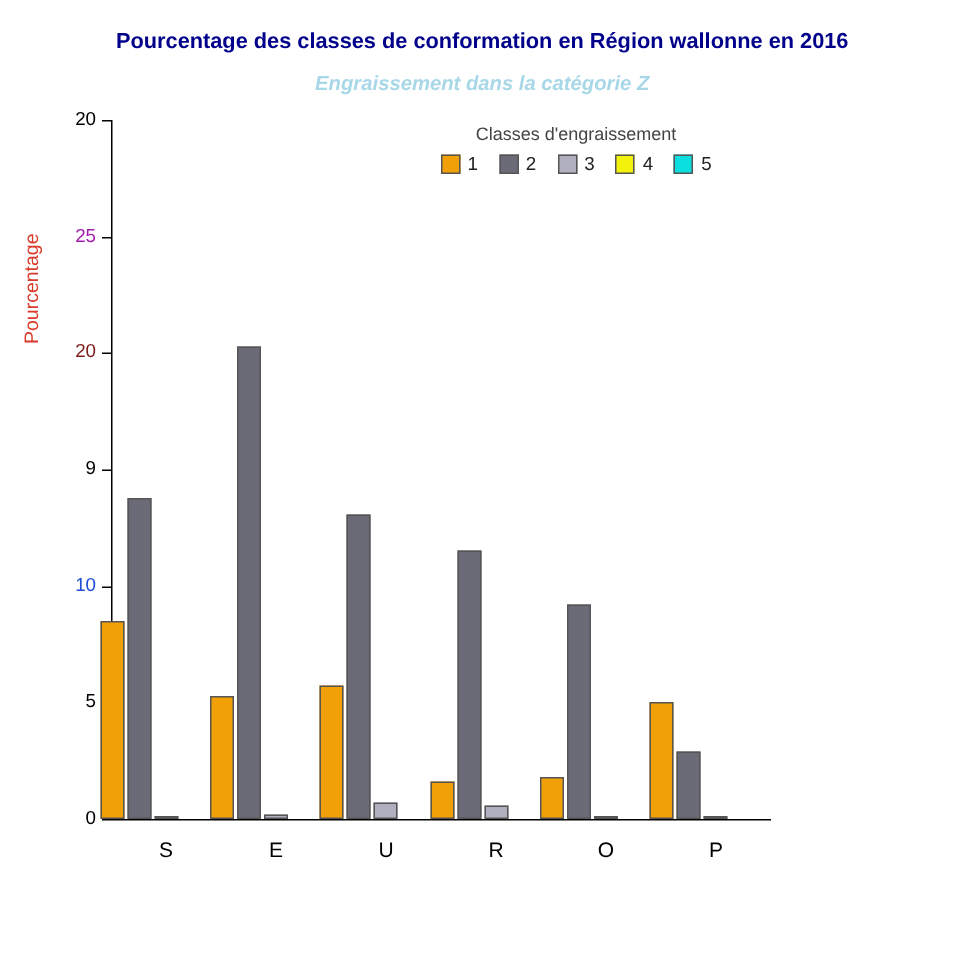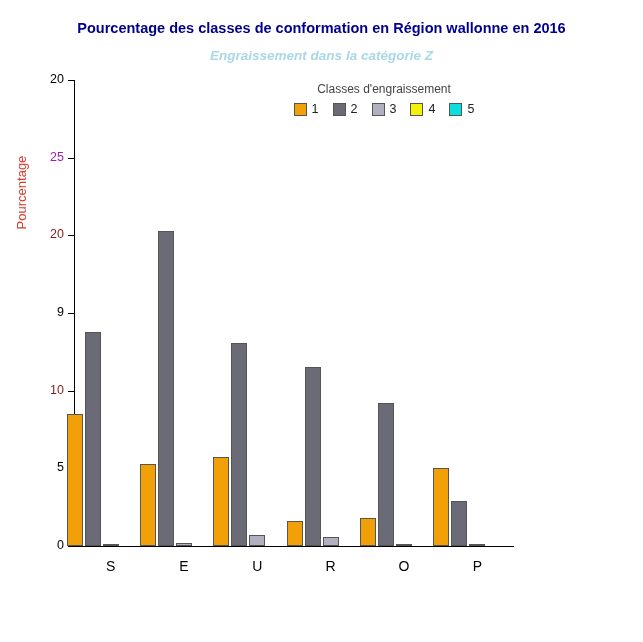--- a/index.html
+++ b/index.html
@@ -169,21 +169,21 @@
 
   <div id="plot">
     <div class="y-axis"></div>
     <div class="x-axis"></div>
     <div id="yticks">
         <div class="ytick" style="top: 466px;"></div>
         <div style="position: absolute; left: -34px; top: 458px; width: 24px; text-align: right; font-size: 12.5px; color: rgb(0, 0, 0);">0</div>
         <div class="ytick" style="top: 388.333px;"></div>
         <div style="position: absolute; left: -34px; top: 380.333px; width: 24px; text-align: right; font-size: 12.5px; color: rgb(0, 0, 0);">5</div>
         <div class="ytick" style="top: 310.667px;"></div>
-        <div style="position: absolute; left: -34px; top: 302.667px; width: 24px; text-align: right; font-size: 12.5px; color: #7f1d1d;">10</div>
+        <div style="position: absolute; left: -34px; top: 302.667px; width: 24px; text-align: right; font-size: 12.5px; color: #1d4ed8;">10</div>
         <div class="ytick" style="top: 233px;"></div>
         <div style="position: absolute; left: -34px; top: 225px; width: 24px; text-align: right; font-size: 12.5px; color: rgb(0, 0, 0);">9</div>
         <div class="ytick" style="top: 155.333px;"></div>
         <div style="position: absolute; left: -34px; top: 147.333px; width: 24px; text-align: right; font-size: 12.5px; color: #7f1d1d;">20</div>
         <div class="ytick" style="top: 77.6667px;"></div>
         <div style="position: absolute; left: -34px; top: 69.6667px; width: 24px; text-align: right; font-size: 12.5px; color: #a21caf;">25</div>
         <div class="ytick" style="top: 0px;"></div>
         <div style="position: absolute; left: -34px; top: -8px; width: 24px; text-align: right; font-size: 12.5px; color: rgb(0, 0, 0);">20</div>
       </div>
     <div class="bars-layer" id="bars">

